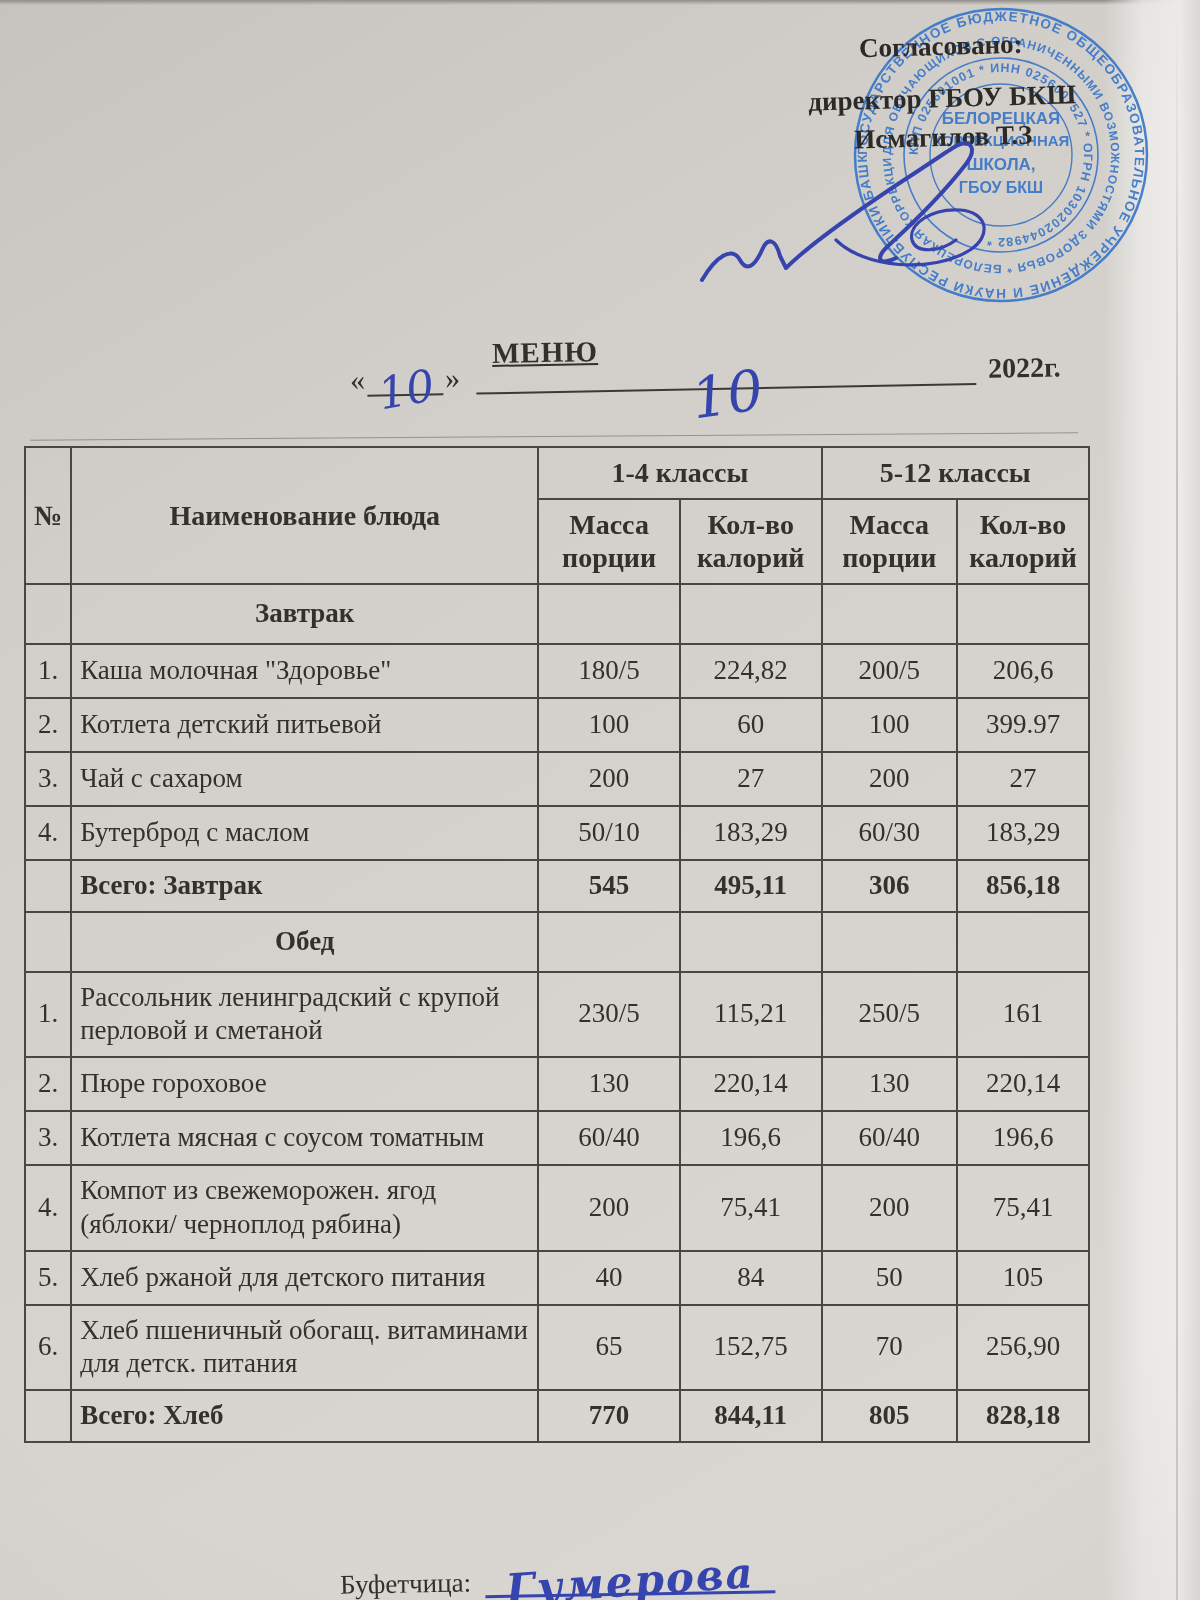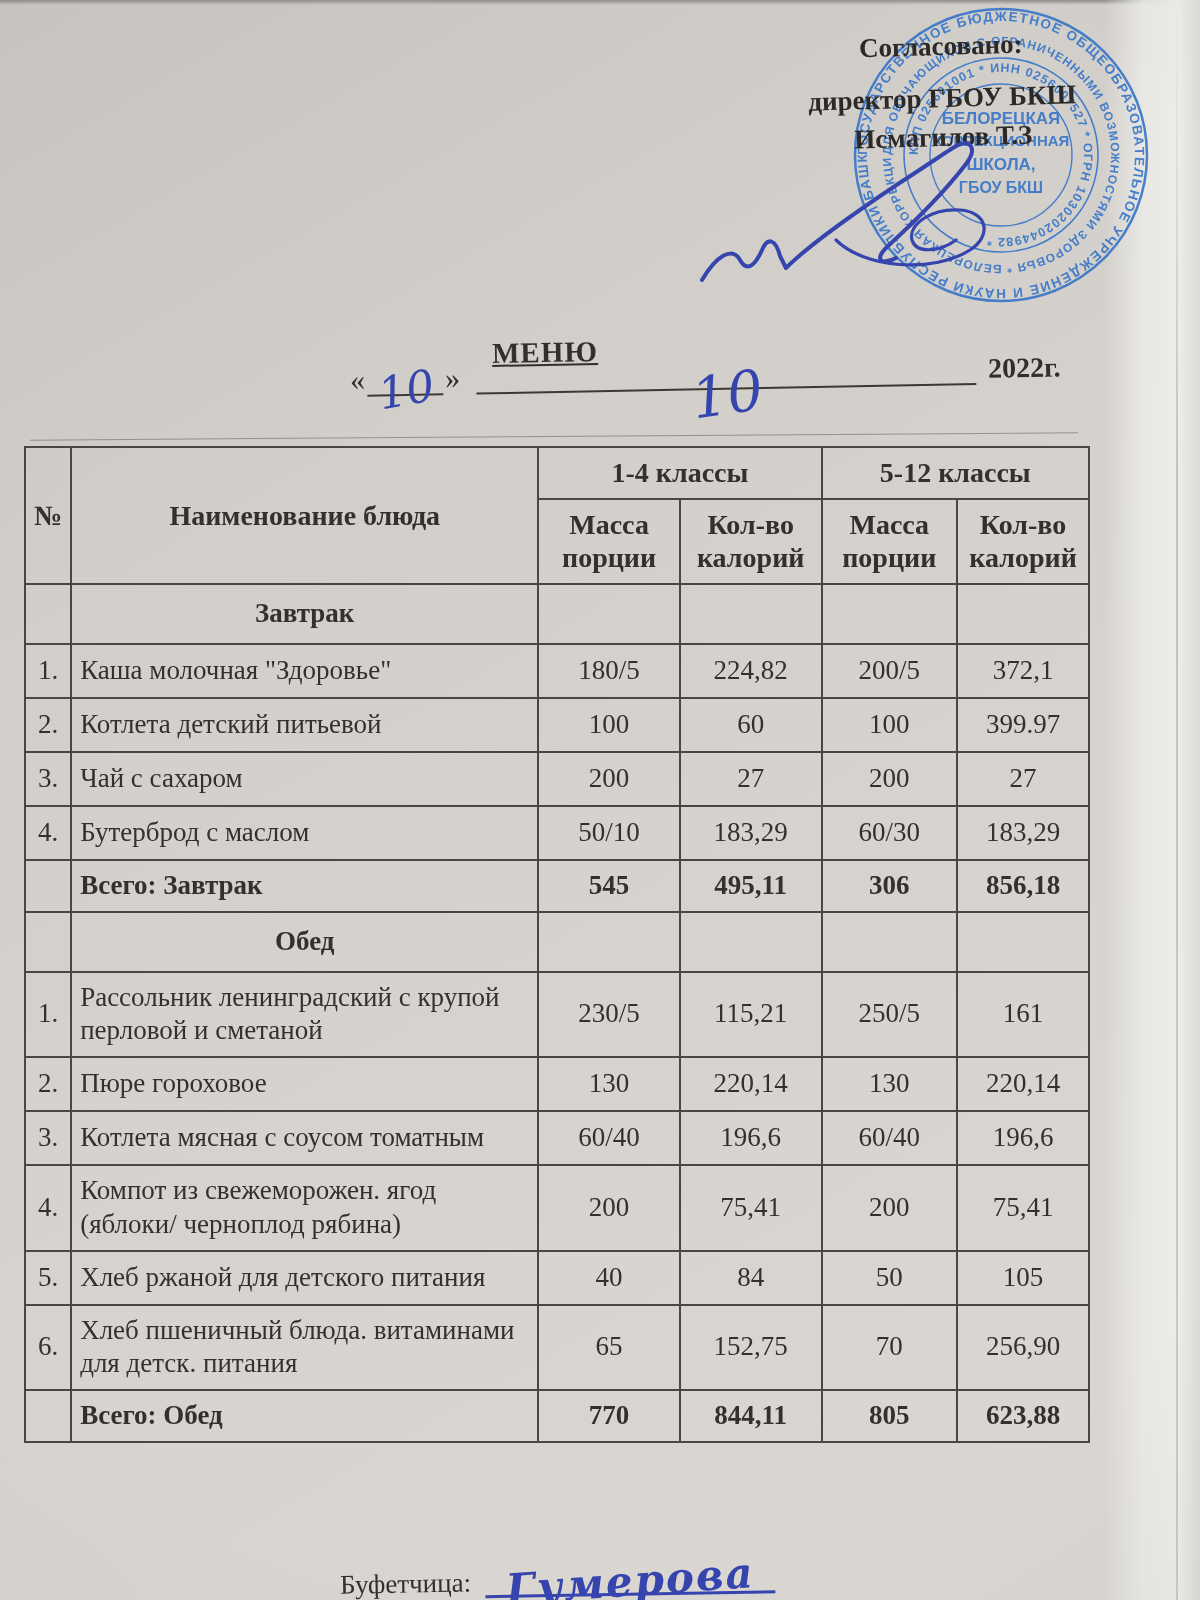--- a/index.html
+++ b/index.html
@@ -157,21 +157,21 @@
         <td class="c-val"></td>
         <td class="c-val"></td>
         <td class="c-val"></td>
       </tr>
       <tr class="row-item">
         <td class="c-num">1.</td>
         <td class="c-name">Каша молочная "Здоровье"</td>
         <td class="c-val">180/5</td>
         <td class="c-val">224,82</td>
         <td class="c-val">200/5</td>
-        <td class="c-val">372,1</td>
+        <td class="c-val">206,6</td>
       </tr>
       <tr class="row-item">
         <td class="c-num">2.</td>
         <td class="c-name">Котлета детский питьевой</td>
         <td class="c-val">100</td>
         <td class="c-val">60</td>
         <td class="c-val">100</td>
         <td class="c-val">399.97</td>
       </tr>
       <tr class="row-item">
@@ -241,33 +241,33 @@
       <tr class="row-item">
         <td class="c-num">5.</td>
         <td class="c-name">Хлеб ржаной для детского питания</td>
         <td class="c-val">40</td>
         <td class="c-val">84</td>
         <td class="c-val">50</td>
         <td class="c-val">105</td>
       </tr>
       <tr class="row-item">
         <td class="c-num">6.</td>
-        <td class="c-name">Хлеб пшеничный блюда. витаминами для детск. питания</td>
+        <td class="c-name">Хлеб пшеничный обогащ. витаминами для детск. питания</td>
         <td class="c-val">65</td>
         <td class="c-val">152,75</td>
         <td class="c-val">70</td>
         <td class="c-val">256,90</td>
       </tr>
       <tr class="row-total">
         <td class="c-num"></td>
-        <td class="c-name">Всего: Обед</td>
+        <td class="c-name">Всего: Хлеб</td>
         <td class="c-val">770</td>
         <td class="c-val">844,11</td>
         <td class="c-val">805</td>
-        <td class="c-val">623,88</td>
+        <td class="c-val">828,18</td>
       </tr>
     </tbody>
 </table>
 
 <div class="footer">
   <span>Буфетчица:</span>
   <span class="footer-blank">
     <span class="hand hand-name">Гумерова</span>
   </span>
 </div>

